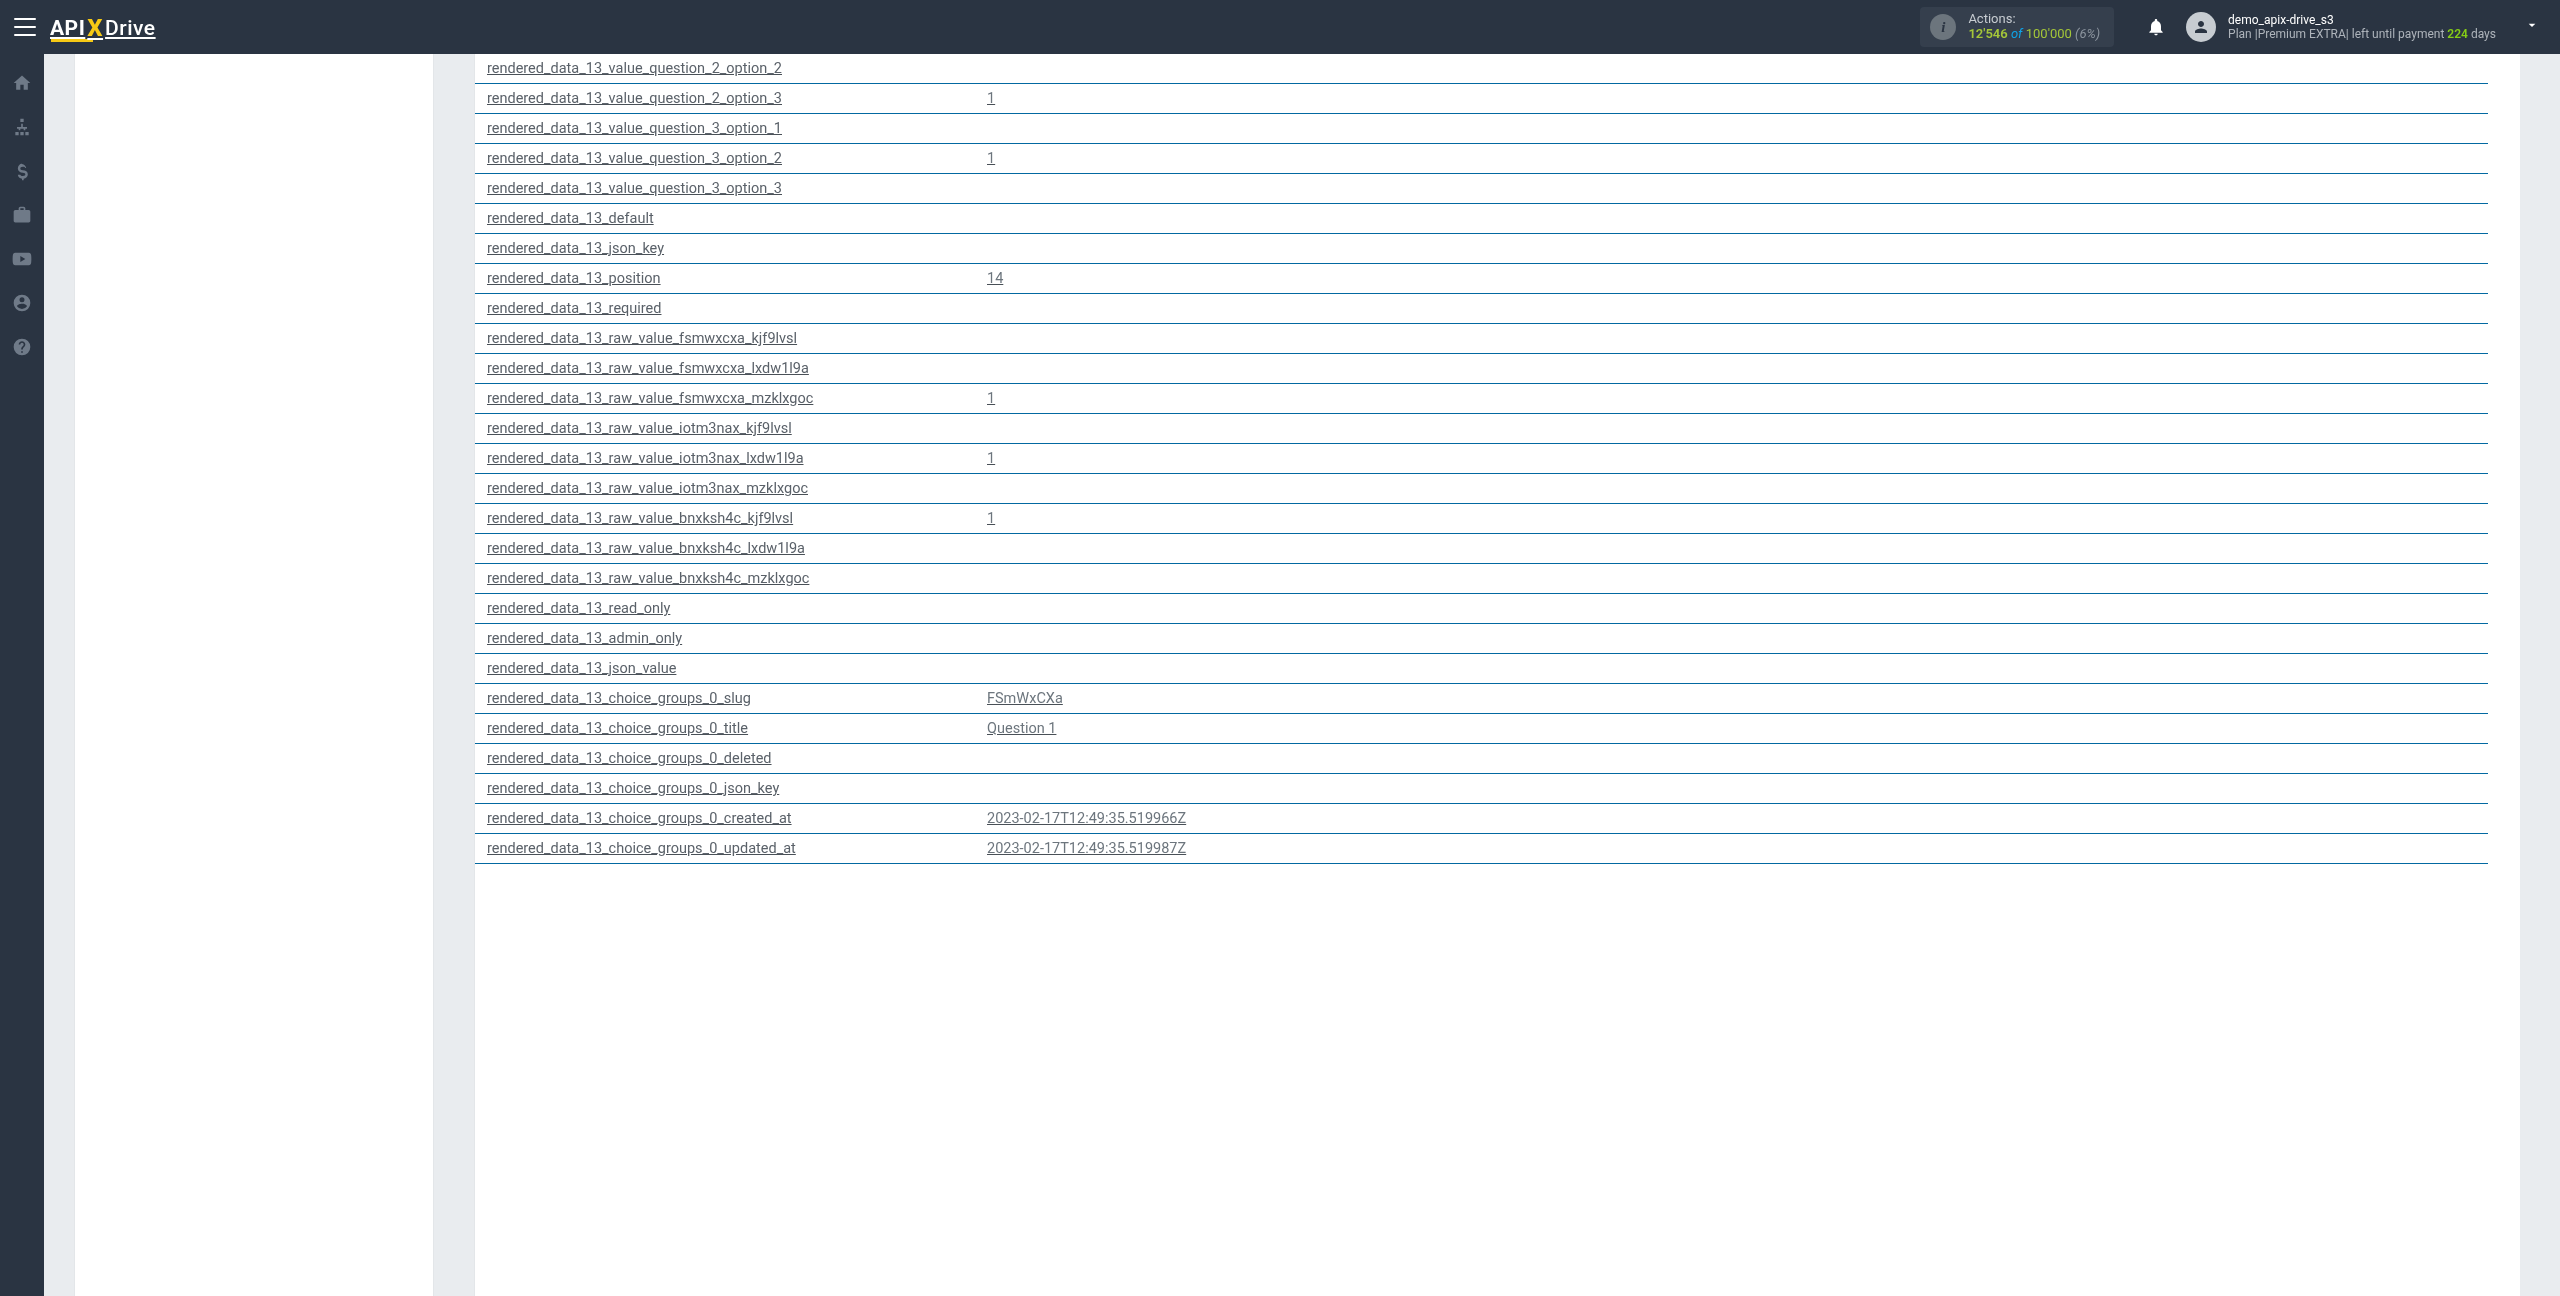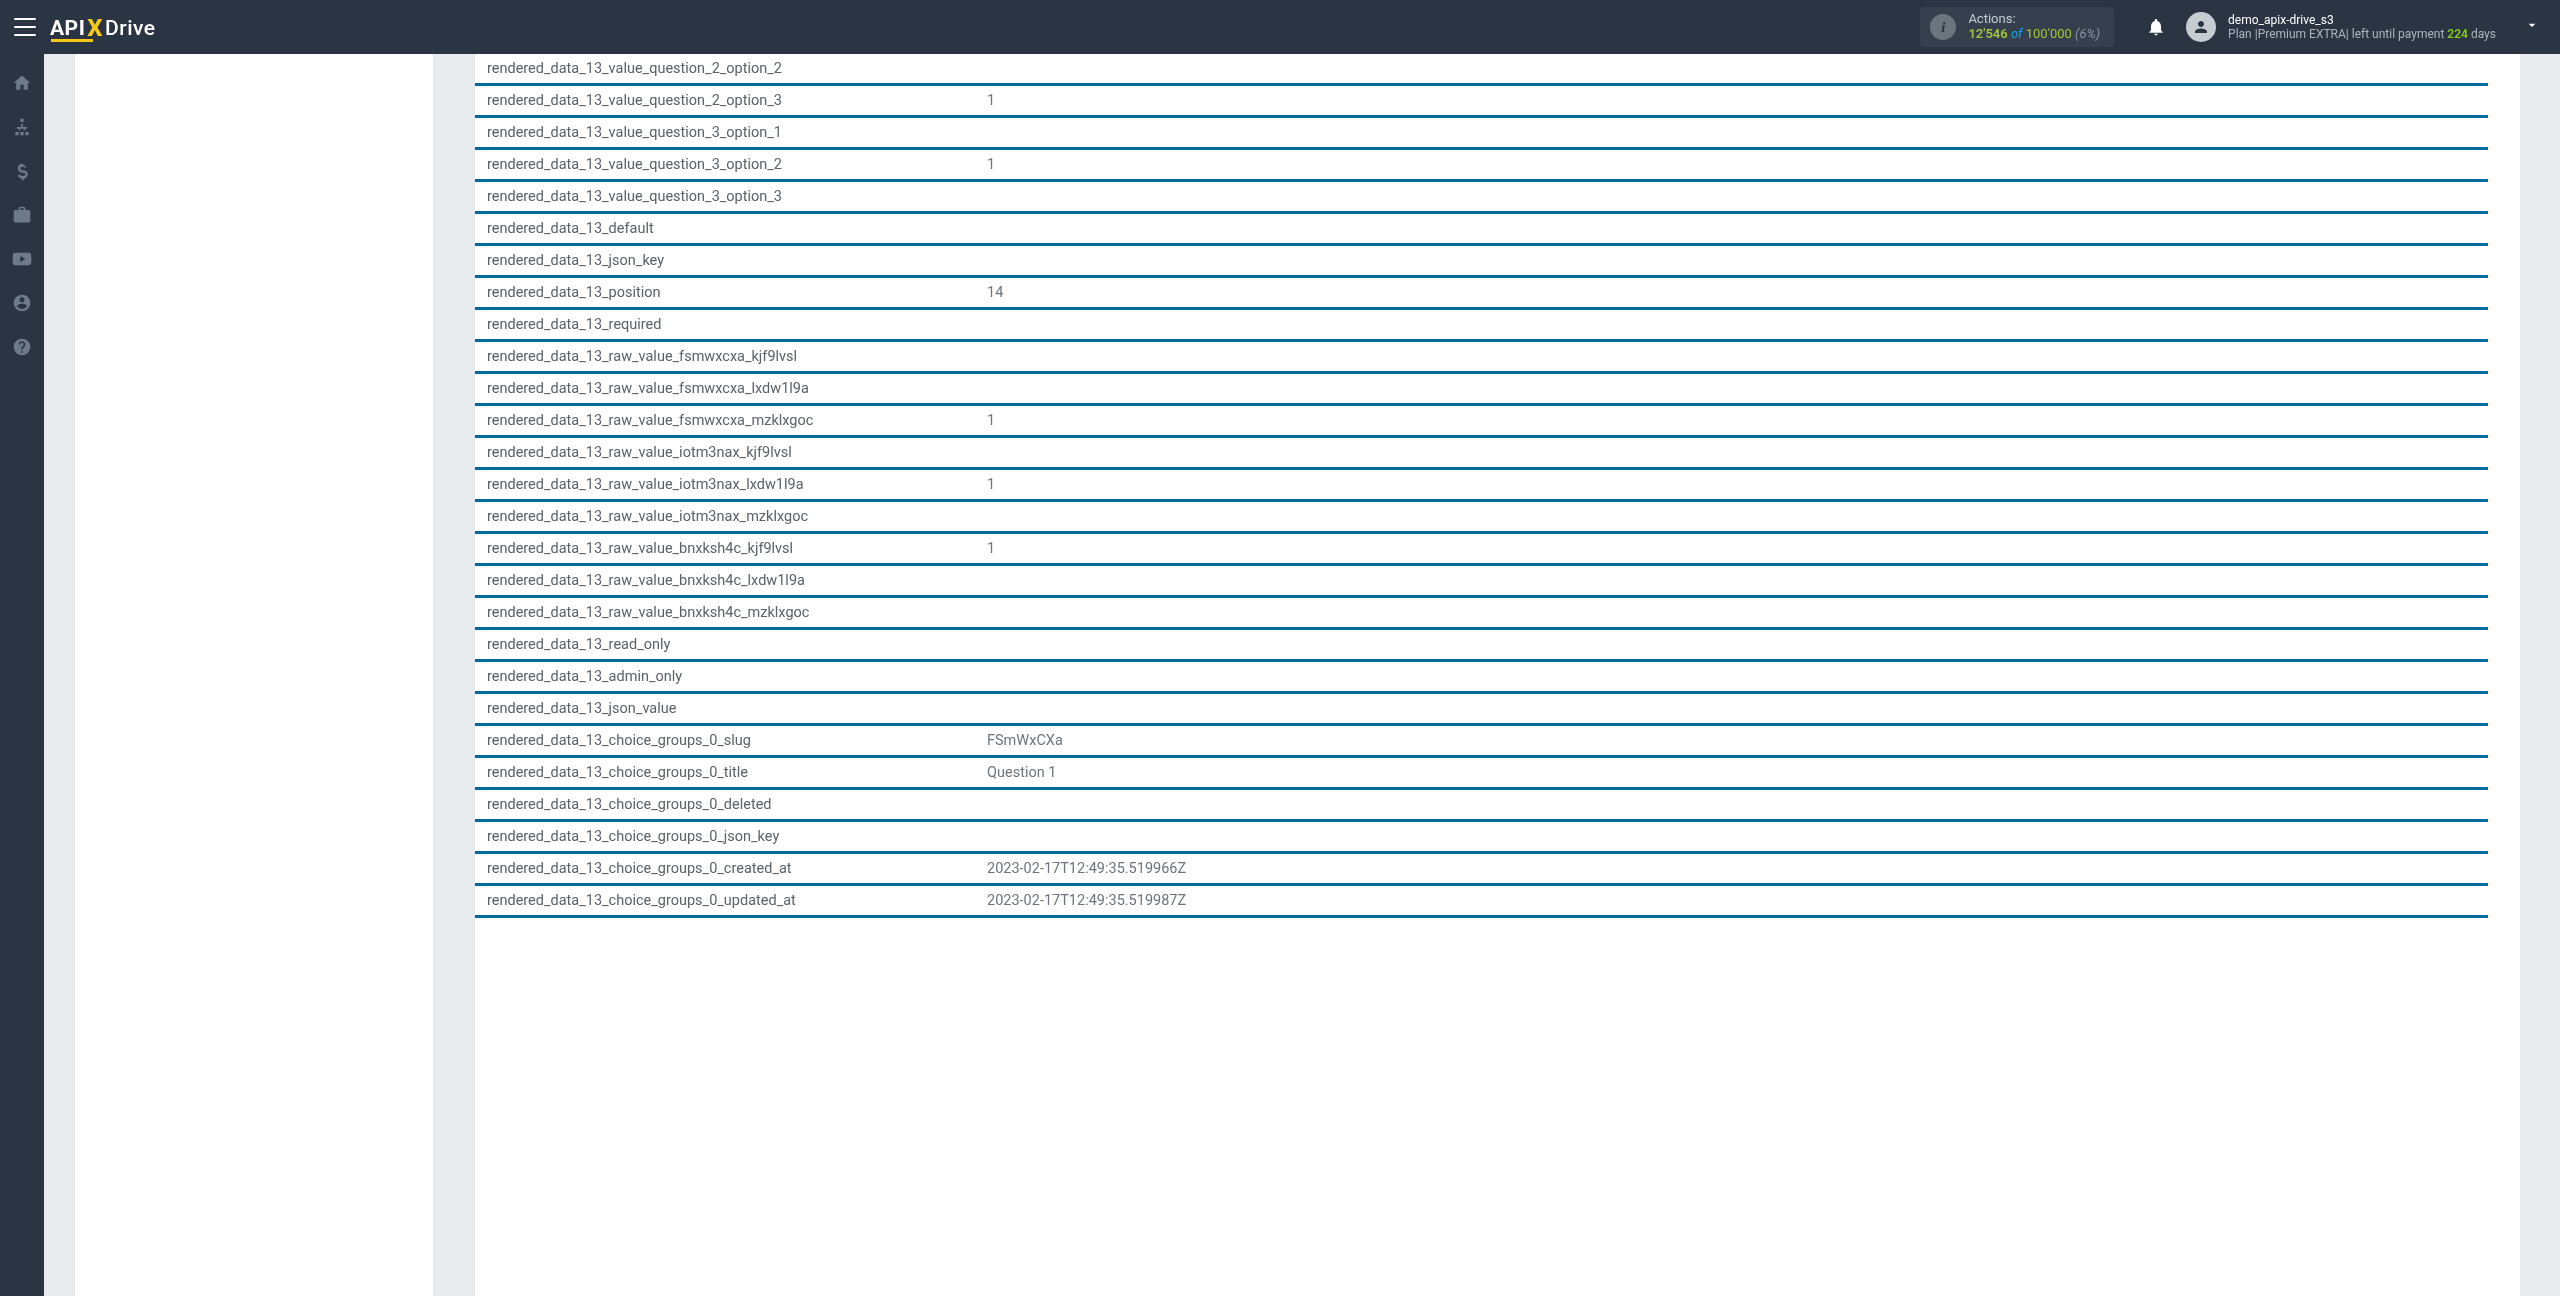--- a/index.html
+++ b/index.html
@@ -10,21 +10,21 @@
   .navbar {
     height: 54px;
     background: #2a3442;
     display: flex;
     align-items: center;
     color: #fff;
     padding: 0 20px 0 0;
     position: relative;
     z-index: 10;
   }
-  .navbar-left { display: flex; align-items: center; gap: 14px; padding-left: 14px; }
+  .navbar-left { display: flex; align-items: center; gap: 14px; padding-left: 14px; text-decoration: underline; }
   .hamburger {
     width: 22px; height: 18px; display: flex; flex-direction: column; justify-content: space-between; cursor: pointer;
   }
   .hamburger span { display: block; height: 2px; background: #fff; border-radius: 1px; }
   .logo { display: flex; align-items: baseline; gap: 2px; font-weight: 700; font-size: 21px; letter-spacing: 0.5px; }
   .logo .api { color: #fff; }
   .logo .x { color: #f6c915; font-weight: 800; font-size: 24px; position: relative; top: 1px; }
   .logo .drive { color: #fff; font-weight: 500; }
   .logo-underline { height: 3px; background: #f6c915; width: 42px; margin-top: -2px; margin-left: 1px; }
   .logo-wrap { display: flex; flex-direction: column; }
@@ -85,21 +85,21 @@
   .left-gap-panel {
     width: 360px; background: #fff; height: 100%; margin-right: 40px;
     border-left: 1px solid #e3e6e9; border-right: 1px solid #e3e6e9;
   }
   .main-panel {
     flex: 1; background: #fff; height: 100%; overflow-y: auto; border-left: 1px solid #e3e6e9;
     padding: 0 32px 20px 0;
     margin-right: 40px;
   }
   .data-table { width: 100%; border-collapse: collapse; }
-  .data-table tr { border-bottom: 3px solid #0369a1; }
+  .data-table tr { border-bottom: 1px solid #0369a1; text-decoration: underline; }
   .data-table td { padding: 6px 0 6px 12px; font-size: 14.5px; color: #5a6169; vertical-align: middle; height: 27px; }
   .data-table td.key-cell { width: 500px; color: #5a6169; }
   .data-table td.val-cell { color: #6c757d; }
 
   
 </style>
 </head>
 <body>
 
 <div class="navbar">

